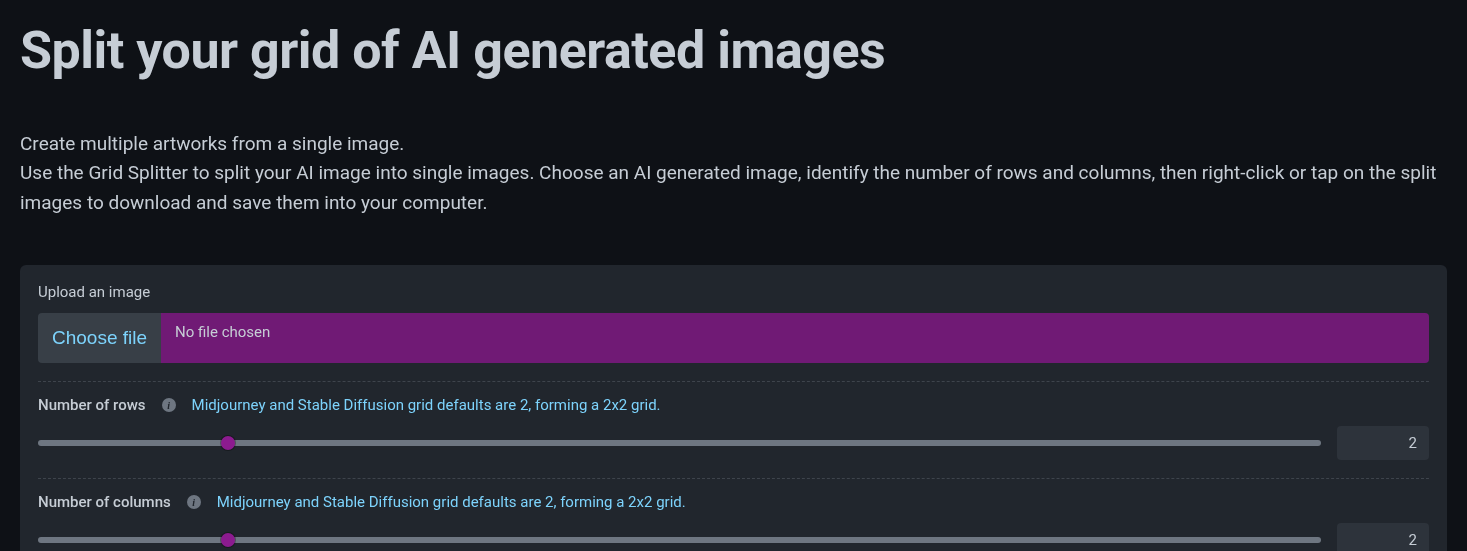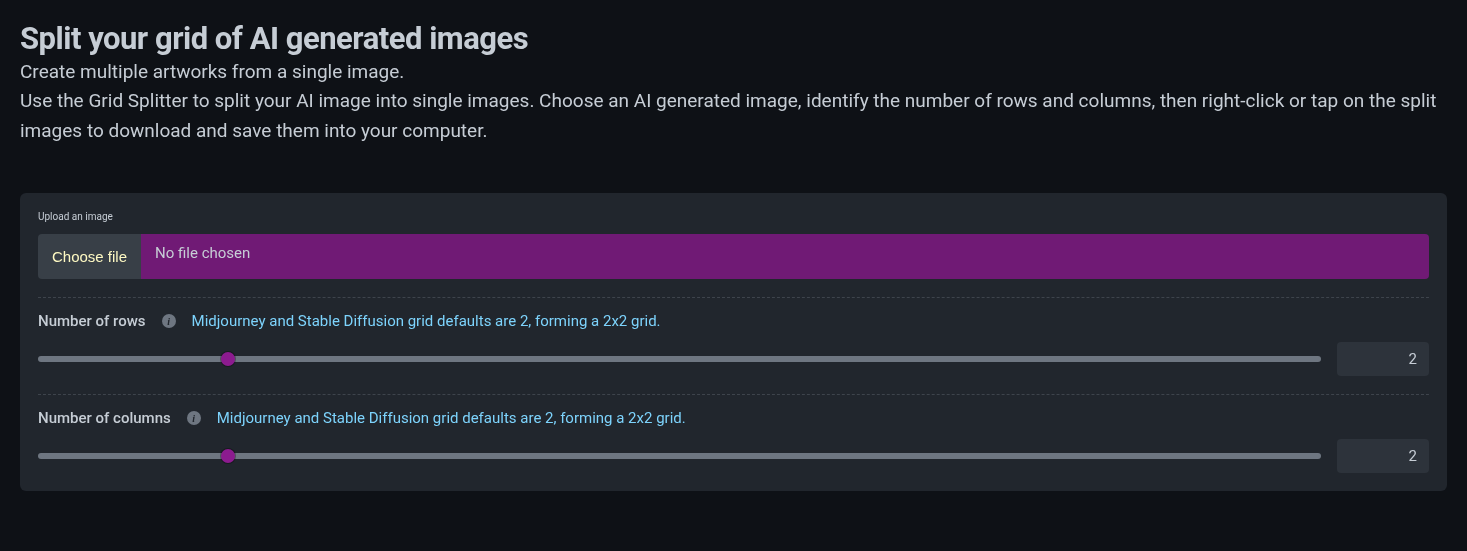--- a/index.html
+++ b/index.html
@@ -9,54 +9,55 @@
     }
     body {
       background: #0e1116;
       color: #c6cdd5;
       font-family: -apple-system, BlinkMacSystemFont, "Segoe UI", Roboto, Helvetica, Arial, sans-serif;
       padding: 20px;
       width: 1467px;
       min-height: 551px;
     }
     .page-title {
-      font-size: 31px;
+      font-size: 52px;
       font-weight: 700;
       color: #c6cdd5;
+      margin-bottom: 48px;
       letter-spacing: -0.5px;
     }
     .intro {
       font-size: 19px;
       line-height: 1.55;
       color: #c6cdd5;
       margin-bottom: 48px;
     }
     .panel {
       background: #21262d;
       border-radius: 6px;
       padding: 18px;
     }
     .upload-label {
-      font-size: 10px;
+      font-size: 15px;
       color: #c6cdd5;
       margin-bottom: 12px;
       display: block;
     }
     .file-row {
       display: flex;
       align-items: stretch;
       border-radius: 4px;
       overflow: hidden;
     }
     .choose-file-btn {
       background: #383f47;
-      color: #fef9c3;
+      color: #7dd3fc;
       border: none;
       padding: 14px 14px;
-      font-size: 15px;
+      font-size: 19px;
       cursor: pointer;
       flex: 0 0 auto;
     }
     .file-status {
       background: #701a75;
       color: #c6cdd5;
       padding: 10px 14px;
       font-size: 15px;
       flex: 1;
     }

